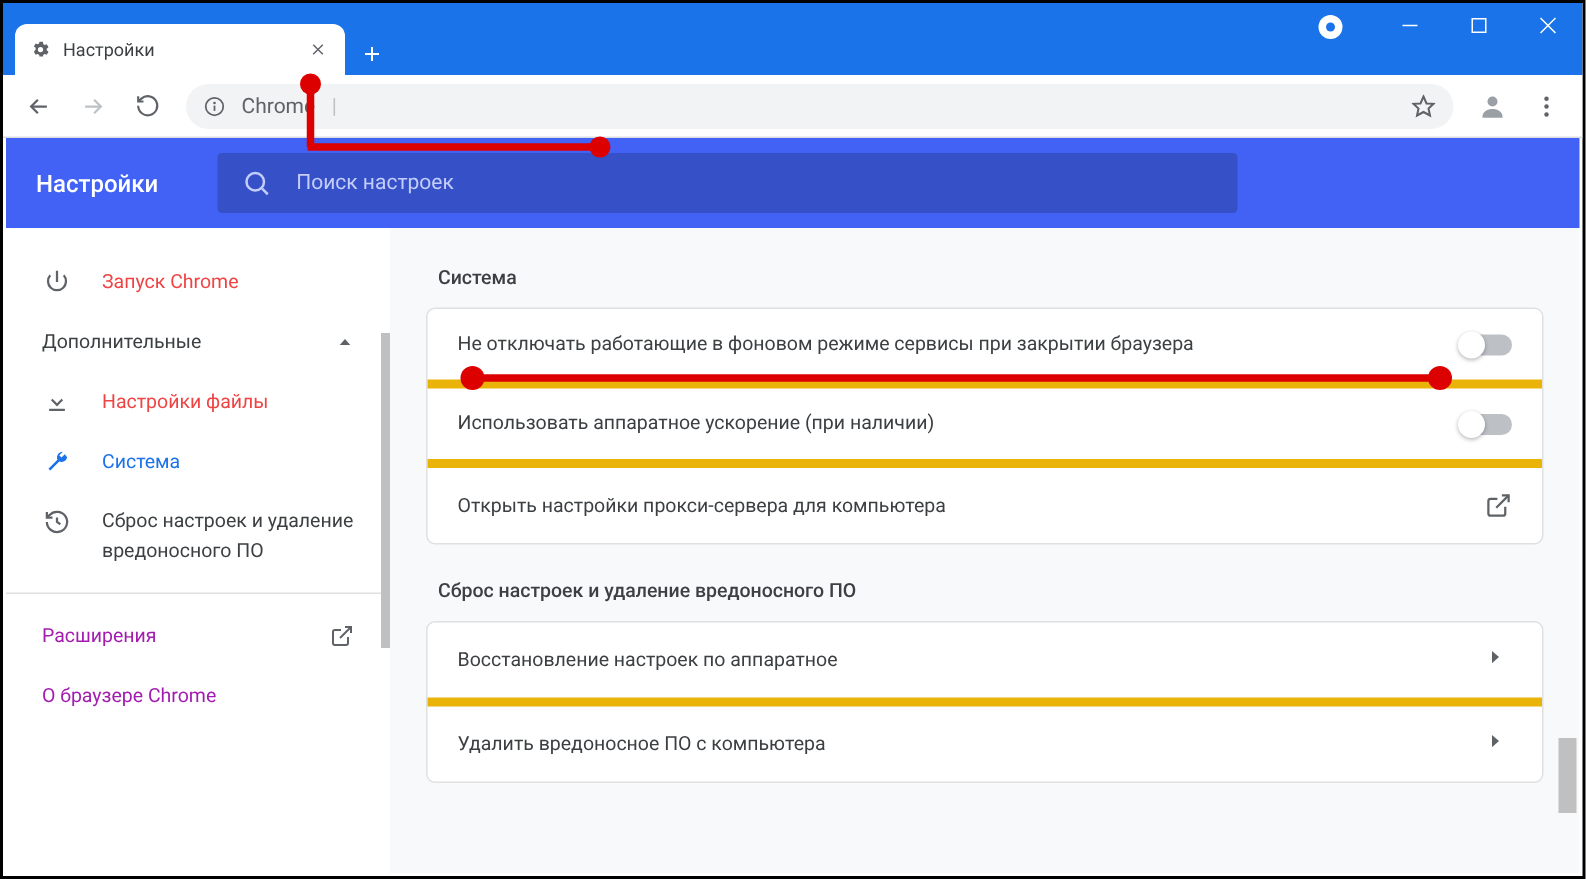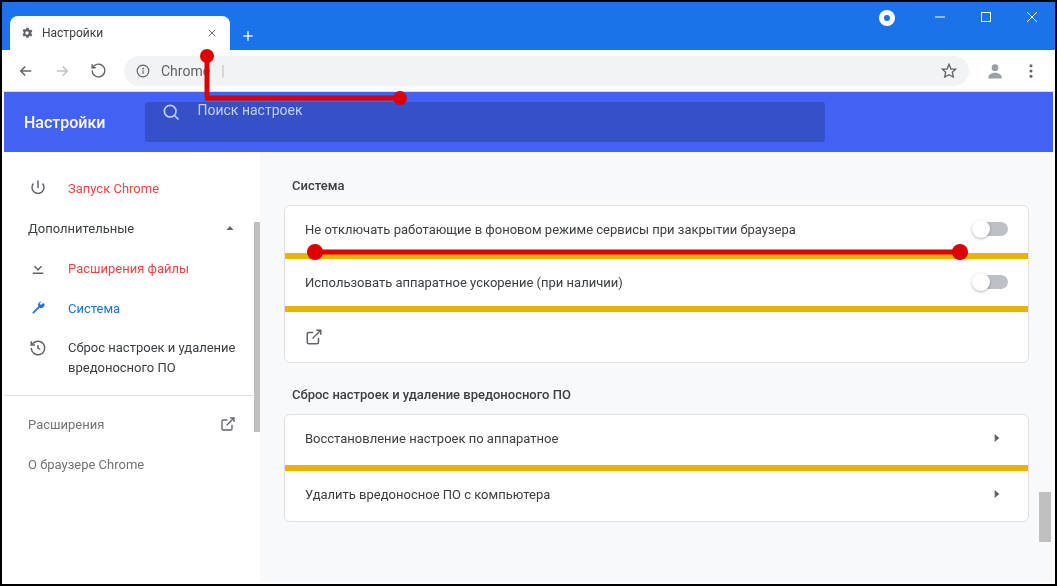--- a/index.html
+++ b/index.html
@@ -21,40 +21,40 @@
 .toolbar{height:42px;background:#fff;border-bottom:1px solid #dadce0;display:flex;align-items:center;padding:0 8px;gap:4px}
 .iconbtn{width:32px;height:32px;border-radius:50%;display:flex;align-items:center;justify-content:center;color:#5f6368;cursor:pointer}
 .iconbtn.disabled{color:#bdc1c6}
 .omnibox{flex:1;height:30px;background:#f1f3f4;border-radius:15px;display:flex;align-items:center;padding:0 12px;gap:11px;font-size:14px;color:#5f6368;margin:0 6px}
 .omnibox .url{color:#202124}
 .omnibox .url .faded{color:#80868b}
 .omnibox .star{margin-left:auto;color:#5f6368}
 .content{position:absolute;top:90px;left:2px;right:2px;bottom:2px;display:flex;flex-direction:column}
 .app-header{height:60px;background:#4262f5;display:flex;align-items:center;padding:0 20px;gap:40px}
 .app-title{color:#fff;font-size:16px;font-weight:500}
-.searchbar{flex:1;max-width:680px;height:40px;background:#3651c8;border-radius:3px;display:flex;align-items:flex-start;padding:0 16px;gap:16px;color:#c4cdfb}
+.searchbar{flex:1;max-width:680px;height:40px;background:#3651c8;border-radius:3px;display:flex;align-items:center;padding:0 16px;gap:16px;color:#c4cdfb}
 .searchbar input{flex:1;background:transparent;border:none;outline:none;color:#fff;font-size:14px}
 .searchbar input::placeholder{color:#c4cdfb}
 .main{flex:1;display:flex;background:#fff;overflow:hidden}
 .sidebar{width:256px;padding:16px 0;border-right:none;overflow-y:auto}
 .side-item{display:flex;align-items:center;height:40px;padding:0 24px;gap:20px;font-size:13px;color:#ef4444;cursor:pointer}
 .side-item.selected{color:#1a73e8}
 .side-item.selected .side-icon{color:#1a73e8}
 .side-icon{width:20px;height:20px;color:#5f6368;display:flex;align-items:center;justify-content:center;flex-shrink:0}
 .side-section{display:flex;align-items:center;height:40px;padding:0 24px;font-size:13px;color:#3c4043;justify-content:space-between;cursor:pointer}
 .side-multiline{display:flex;padding:10px 24px;gap:20px;font-size:13px;color:#3c4043;cursor:pointer}
 .side-multiline .txt{line-height:1.5}
 .side-footer{border-top:1px solid #e0e0e0;margin-top:8px;padding-top:8px}
-.side-footer .side-section{color:#737373}
+.side-footer .side-section{color:#a21caf}
 .side-footer .ext-icon{color:#5f6368}
 .panel{flex:1;background:#f8f9fa;padding:20px 24px 20px 24px;overflow-y:auto;position:relative}
 .panel::-webkit-scrollbar{display:none}
 .section-title{font-size:13px;color:#3c4043;margin:6px 0 12px 8px;font-weight:500}
 .card{background:#fff;border:1px solid #e0e0e0;border-radius:6px;margin-bottom:24px}
-.row{display:flex;padding:16px 20px;font-size:13px;color:#3c4043;justify-content:space-between;cursor:pointer}
+.row{display:flex;align-items:center;padding:16px 20px;font-size:13px;color:#3c4043;justify-content:space-between;cursor:pointer}
 .row+.row{border-top:6px solid #eab308}
 .toggle{width:34px;height:14px;background:#bdc1c6;border-radius:7px;position:relative;flex-shrink:0}
 .toggle::after{content:"";position:absolute;width:18px;height:18px;border-radius:50%;background:#fff;box-shadow:0 1px 3px rgba(0,0,0,.3);top:-2px;left:-2px}
 .launch-icon,.chev-icon{width:18px;height:18px;color:#5f6368;flex-shrink:0}
 .vscroll-thumb{position:absolute;right:0;width:12px;background:#dadce0;border-radius:0}
 .annot-path{position:absolute;pointer-events:none;z-index:10}
 svg{display:block}
 </style>
 </head>
 <body>
@@ -180,21 +180,21 @@
             <polygon points="12 8 5 16 19 16"></polygon>
           </svg>
       </div>
       <div class="side-item">
         <span class="side-icon">
             <svg viewBox="0 0 24 24" width="18" height="18" fill="currentColor">
               <path d="M12 3v10l-4-4-1.4 1.4L12 16l5.4-5.6L16 9l-4 4V3z"></path>
               <rect x="5" y="18" width="14" height="2"></rect>
             </svg>
           </span>
-        <span>Расширения файлы</span>
+        <span>Настройки файлы</span>
       </div>
       <div class="side-item selected">
         <span class="side-icon">
             <svg viewBox="0 0 24 24" width="18" height="18" fill="currentColor">
               <path d="M21 7a5 5 0 01-7 4.6L6 19.6 4.4 18l8-8A5 5 0 0117 3l-3 3 2 2 3-3c.6.6 1 1.3 1 2z"></path>
             </svg>
           </span>
         <span>Система</span>
       </div>
       <div class="side-multiline">
@@ -231,20 +231,21 @@
       <div class="card">
         <div class="row">
           <span>Не отключать работающие в фоновом режиме сервисы при закрытии браузера</span>
           <span class="toggle"></span>
         </div>
         <div class="row">
           <span>Использовать аппаратное ускорение (при наличии)</span>
           <span class="toggle"></span>
         </div>
         <div class="row">
+          <span>Открыть настройки прокси-сервера для компьютера</span>
           <span class="launch-icon">
               <svg viewBox="0 0 24 24" width="18" height="18" fill="none" stroke="currentColor" stroke-width="2">
                 <path d="M15 3h6v6"></path>
                 <path d="M10 14L21 3"></path>
                 <path d="M18 13v6a2 2 0 01-2 2H5a2 2 0 01-2-2V8a2 2 0 012-2h6"></path>
               </svg>
             </span>
         </div>
       </div>
 

